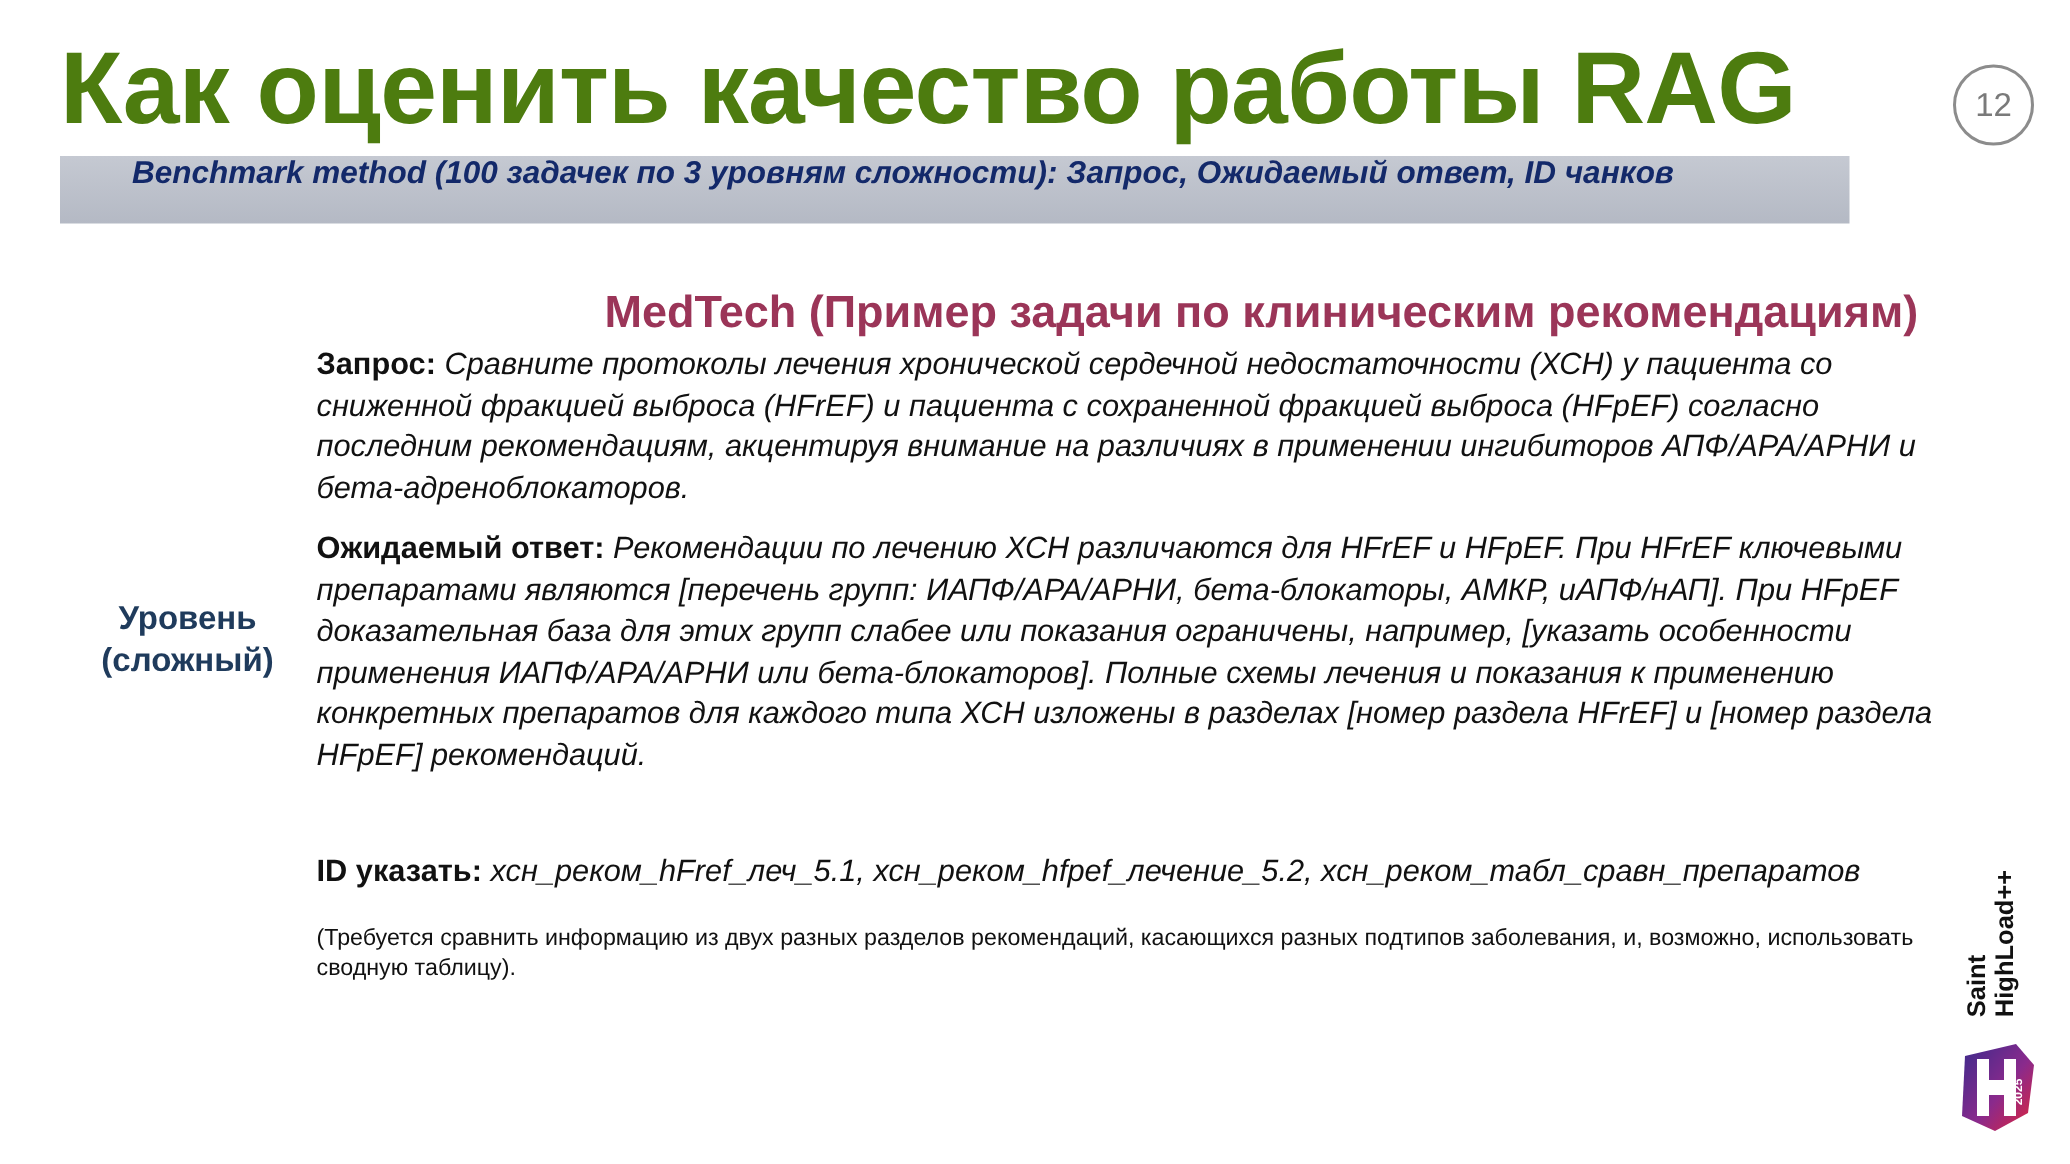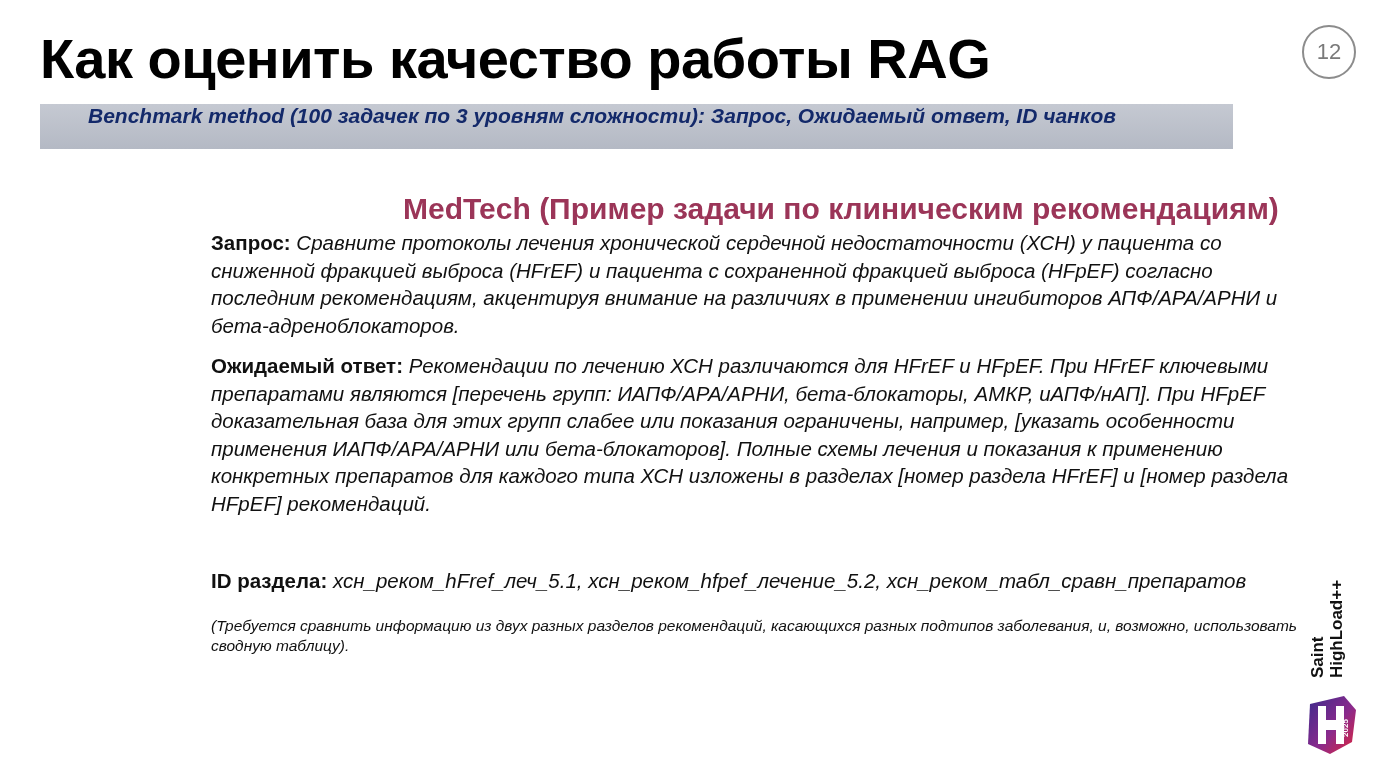--- a/index.html
+++ b/index.html
@@ -2,25 +2,25 @@
 <html><head>
   <meta charset="utf-8">
   <style>
     html, body { margin: 0; padding: 0; }
     body {
       width: 1380px; height: 776px; background: #ffffff; position: relative; overflow: hidden;
       font-family: "Liberation Sans", sans-serif; color: #111;
     }
     .title {
       position: absolute; left: 40px; top: 18px;
-      font-size: 56px; font-weight: bold; color: #000000; letter-spacing: -0.5px; line-height: 82px;
+      font-size: 68px; font-weight: bold; color: #4d7c0f; letter-spacing: -0.5px; line-height: 82px;
       white-space: nowrap;
     }
     .page-num {
-      position: absolute; left: 1302px; top: 25px; width: 54px; height: 54px;
+      position: absolute; left: 1302px; top: 43px; width: 54px; height: 54px;
       border: 2.5px solid #8c8c8c; border-radius: 50%; box-sizing: border-box;
       display: flex; align-items: center; justify-content: center;
       font-size: 22px; color: #7a7a7a;
     }
     .subtitle-bar {
       position: absolute; left: 40px; top: 104px; width: 1193px; height: 45px;
       background: linear-gradient(180deg, #c5c9d2 0%, #b4b9c4 100%);
       display: flex; align-items: flex-start;
     }
     .subtitle-bar span {
@@ -37,21 +37,21 @@
     }
     .block {
       position: absolute; left: 211px; width: 1110px;
       font-size: 20.5px; line-height: 27.5px; color: #111;
     }
     .block .lbl { font-weight: bold; font-style: normal; }
     .block .txt { font-style: italic; margin-top: 48px; }
     .b-query { top: 229px; }
     .b-answer { top: 352px; }
     .b-chunks { top: 567px; white-space: nowrap; }
-    .b-note { top: 616px; font-size: 15.5px; line-height: 20px; font-style: italic; }
+    .b-note { top: 616px; font-size: 15.5px; line-height: 20px; }
     .logo-text {
       position: absolute; left: 1305px; top: 570px; width: 44px; height: 118px;
     }
     .logo-text .rot {
       position: absolute; left: 50%; top: 50%;
       transform: translate(-50%, -50%) rotate(-90deg);
       font-weight: bold; font-size: 17px; line-height: 19px; color: #111; white-space: nowrap; text-align: left;
     }
     .logo-badge { position: absolute; left: 1304px; top: 694px; width: 54px; height: 62px; }
   </style>
@@ -63,34 +63,36 @@
   <span>12</span>
 </div>
 
 <div class="subtitle-bar">
   <span>Benchmark method (100 задачек по 3 уровням сложности): Запрос, Ожидаемый ответ, ID чанков</span>
 </div>
 
 <div class="section-title">MedTech (Пример задачи по клиническим рекомендациям)</div>
 
 <div class="level">
+  <div>Уровень</div>
+  <div>(сложный)</div>
 </div>
 
 <div class="block b-query">
   <span class="lbl">Запрос:</span>
   <span class="txt">Сравните протоколы лечения хронической сердечной недостаточности (ХСН) у пациента со сниженной фракцией выброса (HFrEF) и пациента с сохраненной фракцией выброса (HFpEF) согласно последним рекомендациям, акцентируя внимание на различиях в применении ингибиторов АПФ/АРА/АРНИ и бета-адреноблокаторов.</span>
 </div>
 
 <div class="block b-answer">
   <span class="lbl">Ожидаемый ответ:</span>
   <span class="txt">Рекомендации по лечению ХСН различаются для HFrEF и HFpEF. При HFrEF ключевыми препаратами являются [перечень групп: ИАПФ/АРА/АРНИ, бета-блокаторы, АМКР, иАПФ/нАП]. При HFpEF доказательная база для этих групп слабее или показания ограничены, например, [указать особенности применения ИАПФ/АРА/АРНИ или бета-блокаторов]. Полные схемы лечения и показания к применению конкретных препаратов для каждого типа ХСН изложены в разделах [номер раздела HFrEF] и [номер раздела HFpEF] рекомендаций.</span>
 </div>
 
 <div class="block b-chunks">
-  <span class="lbl">ID раздела:</span>
+  <span class="lbl">ID указать:</span>
   <span class="txt">хсн_реком_hFref_леч_5.1, хсн_реком_hfpef_лечение_5.2, хсн_реком_табл_сравн_препаратов</span>
 </div>
 
 <div class="block b-note">(Требуется сравнить информацию из двух разных разделов рекомендаций, касающихся разных подтипов заболевания, и, возможно, использовать сводную таблицу).</div>
 
 <div class="logo-text">
   <div class="rot">
     <div>Saint</div>
     <div>HighLoad++</div>
   </div>

